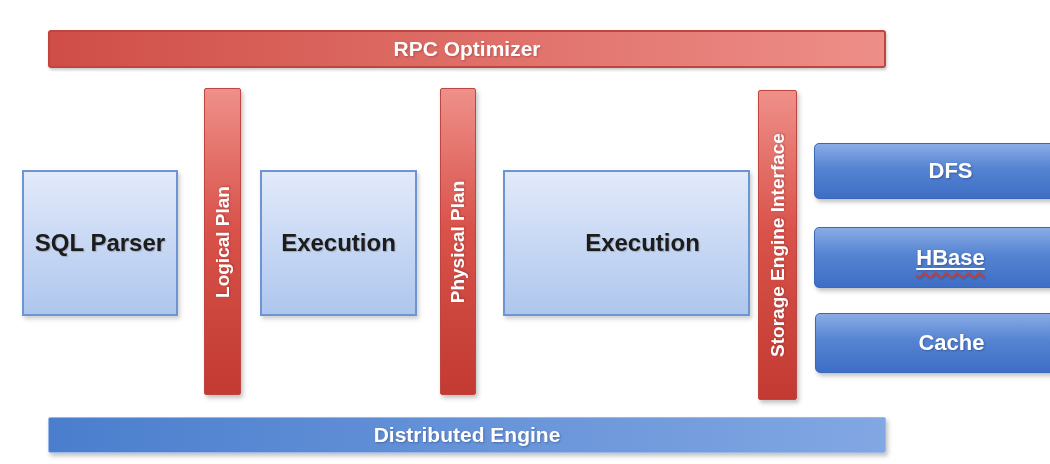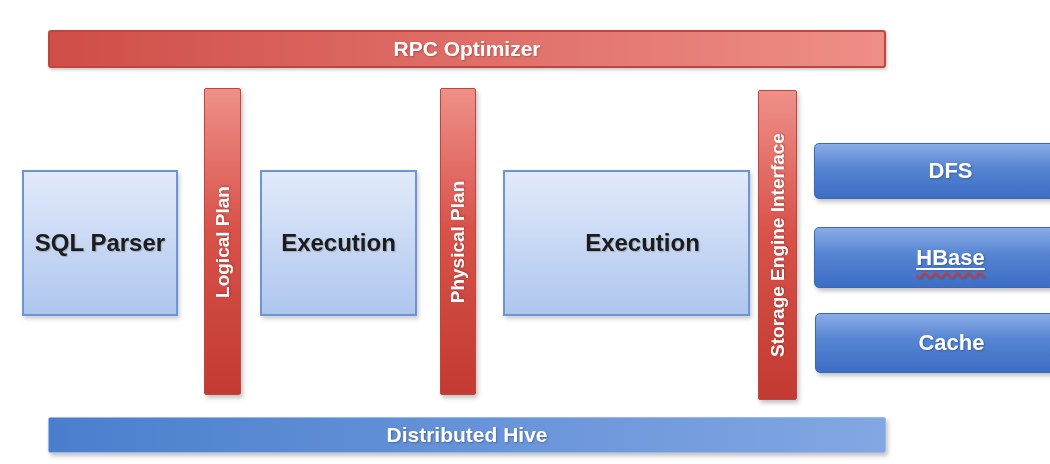--- a/index.html
+++ b/index.html
@@ -154,16 +154,16 @@
     <span class="box-label">DFS</span>
   </div>
   <div class="sbox" id="box-hbase">
     <span class="box-label squiggle-wrap"><span class="underlined">HBase</span></span>
   </div>
   <div class="sbox" id="box-hive">
     <span class="box-label">Cache</span>
   </div>
 
   <div class="cache-bar">
-    <span class="bar-label">Distributed Hive</span>
+    <span class="bar-label">Distributed Engine</span>
   </div>
 
 </div>
 
 </body></html>

